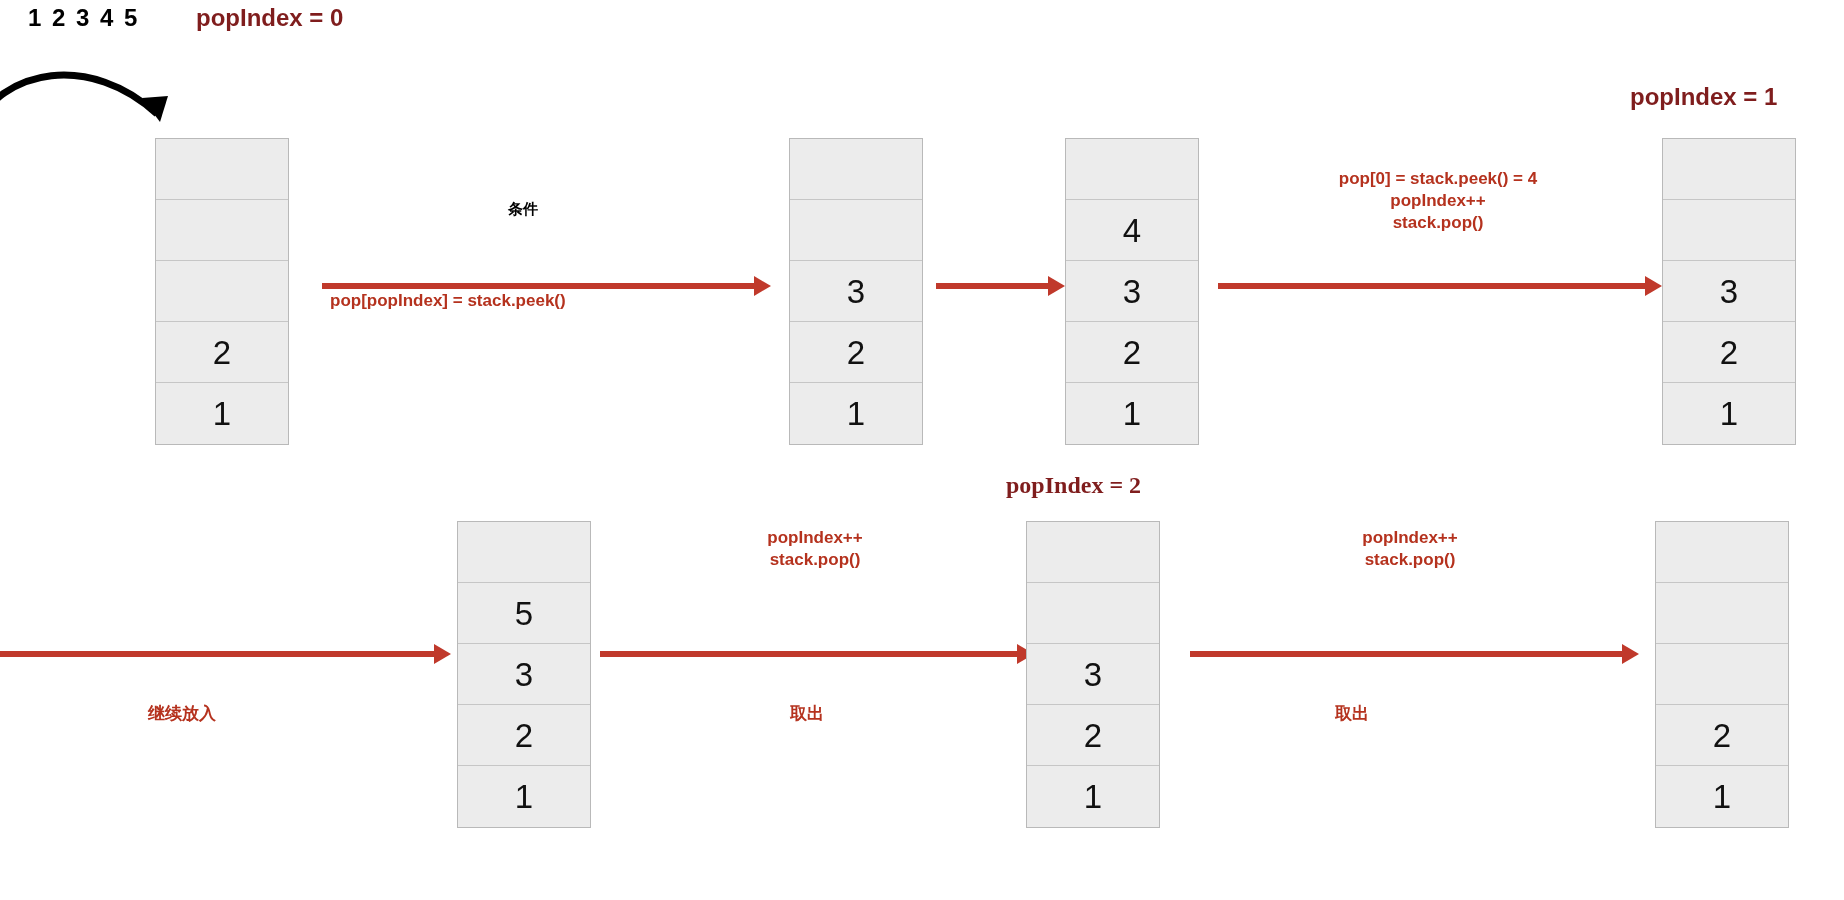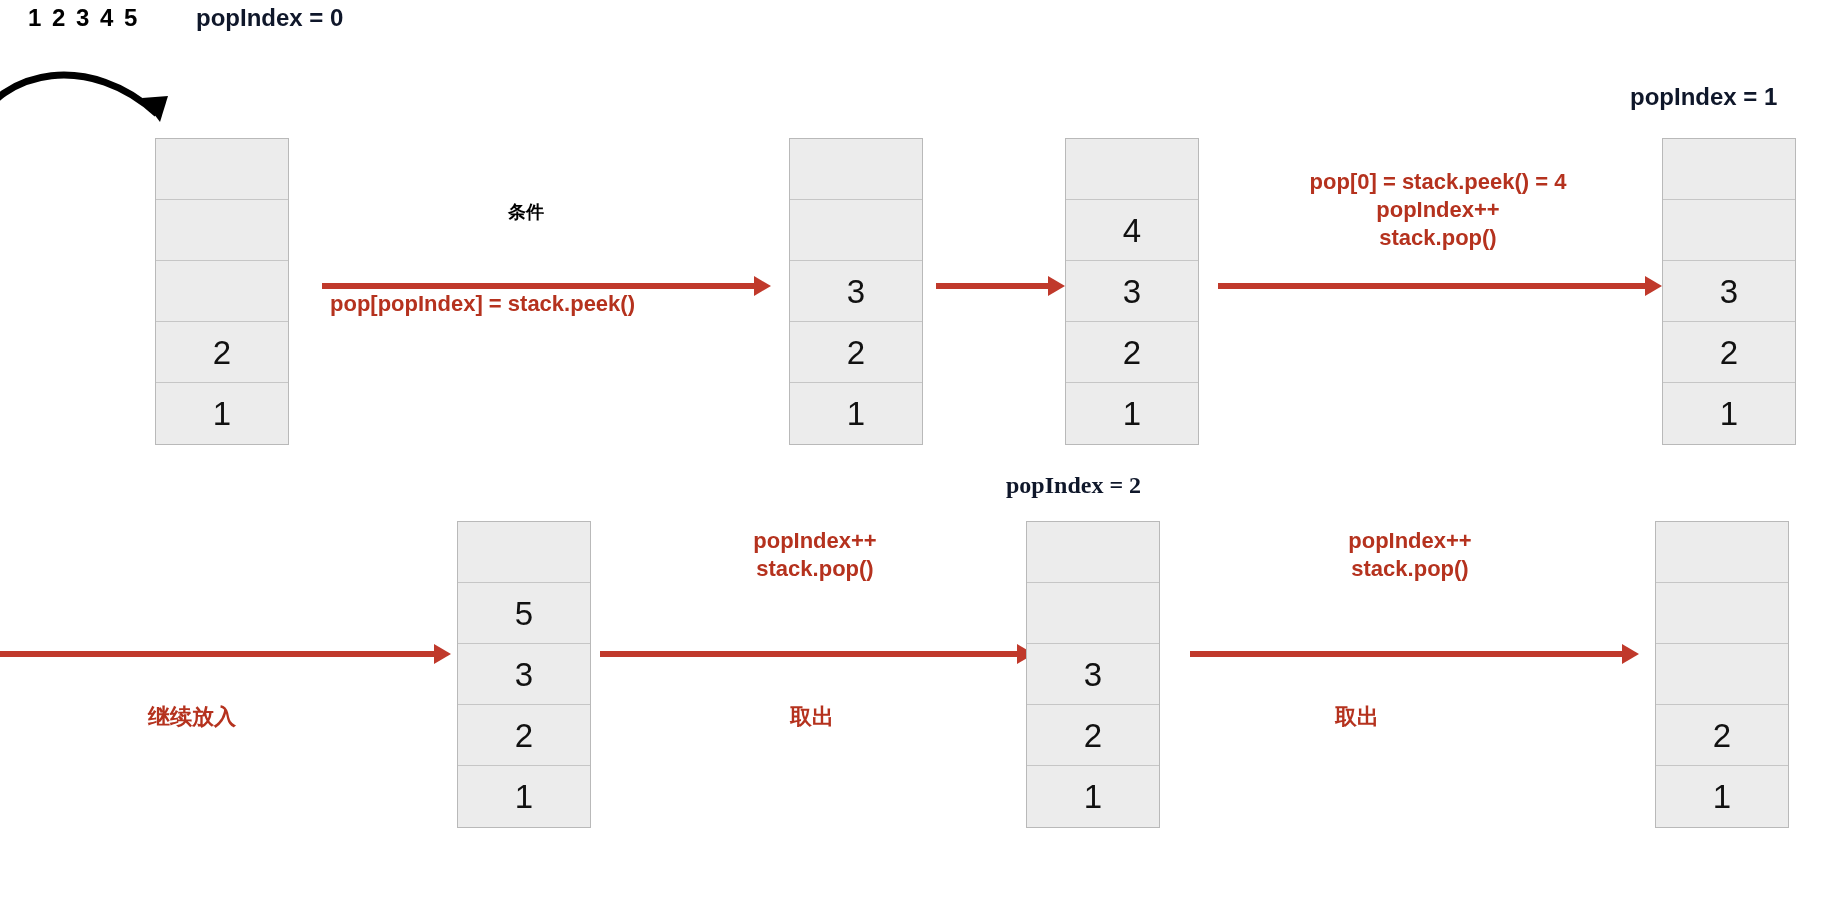--- a/index.html
+++ b/index.html
@@ -41,48 +41,48 @@
     color: #111111;
     font-family: "Liberation Sans", sans-serif;
     line-height: 1;
   }
   .cell:last-child { border-bottom: none; }
 
   
   .blk-label {
     position: absolute;
     font-weight: bold;
-    color: #0f172a;
+    color: #7f1d1d;
     font-size: 24px;
     white-space: nowrap;
     font-family: "Liberation Sans", sans-serif;
   }
   .seq-label {
     position: absolute;
     font-weight: bold;
     color: #000000;
     font-size: 24px;
     white-space: nowrap;
     letter-spacing: 2px;
     text-align: center;
   }
   .cond-label {
     position: absolute;
     font-weight: bold;
     color: #000000;
-    font-size: 18px;
+    font-size: 15px;
     white-space: nowrap;
   }
 
   
   .red-text {
     position: absolute;
     color: #b5321e;
     font-weight: bold;
-    font-size: 22px;
+    font-size: 17px;
     white-space: nowrap;
     font-family: "Liberation Sans", sans-serif;
     line-height: 1.28;
   }
   .red-text.ctr { text-align: center; }
 
   
   .arrow {
     position: absolute;
     height: 6px;

